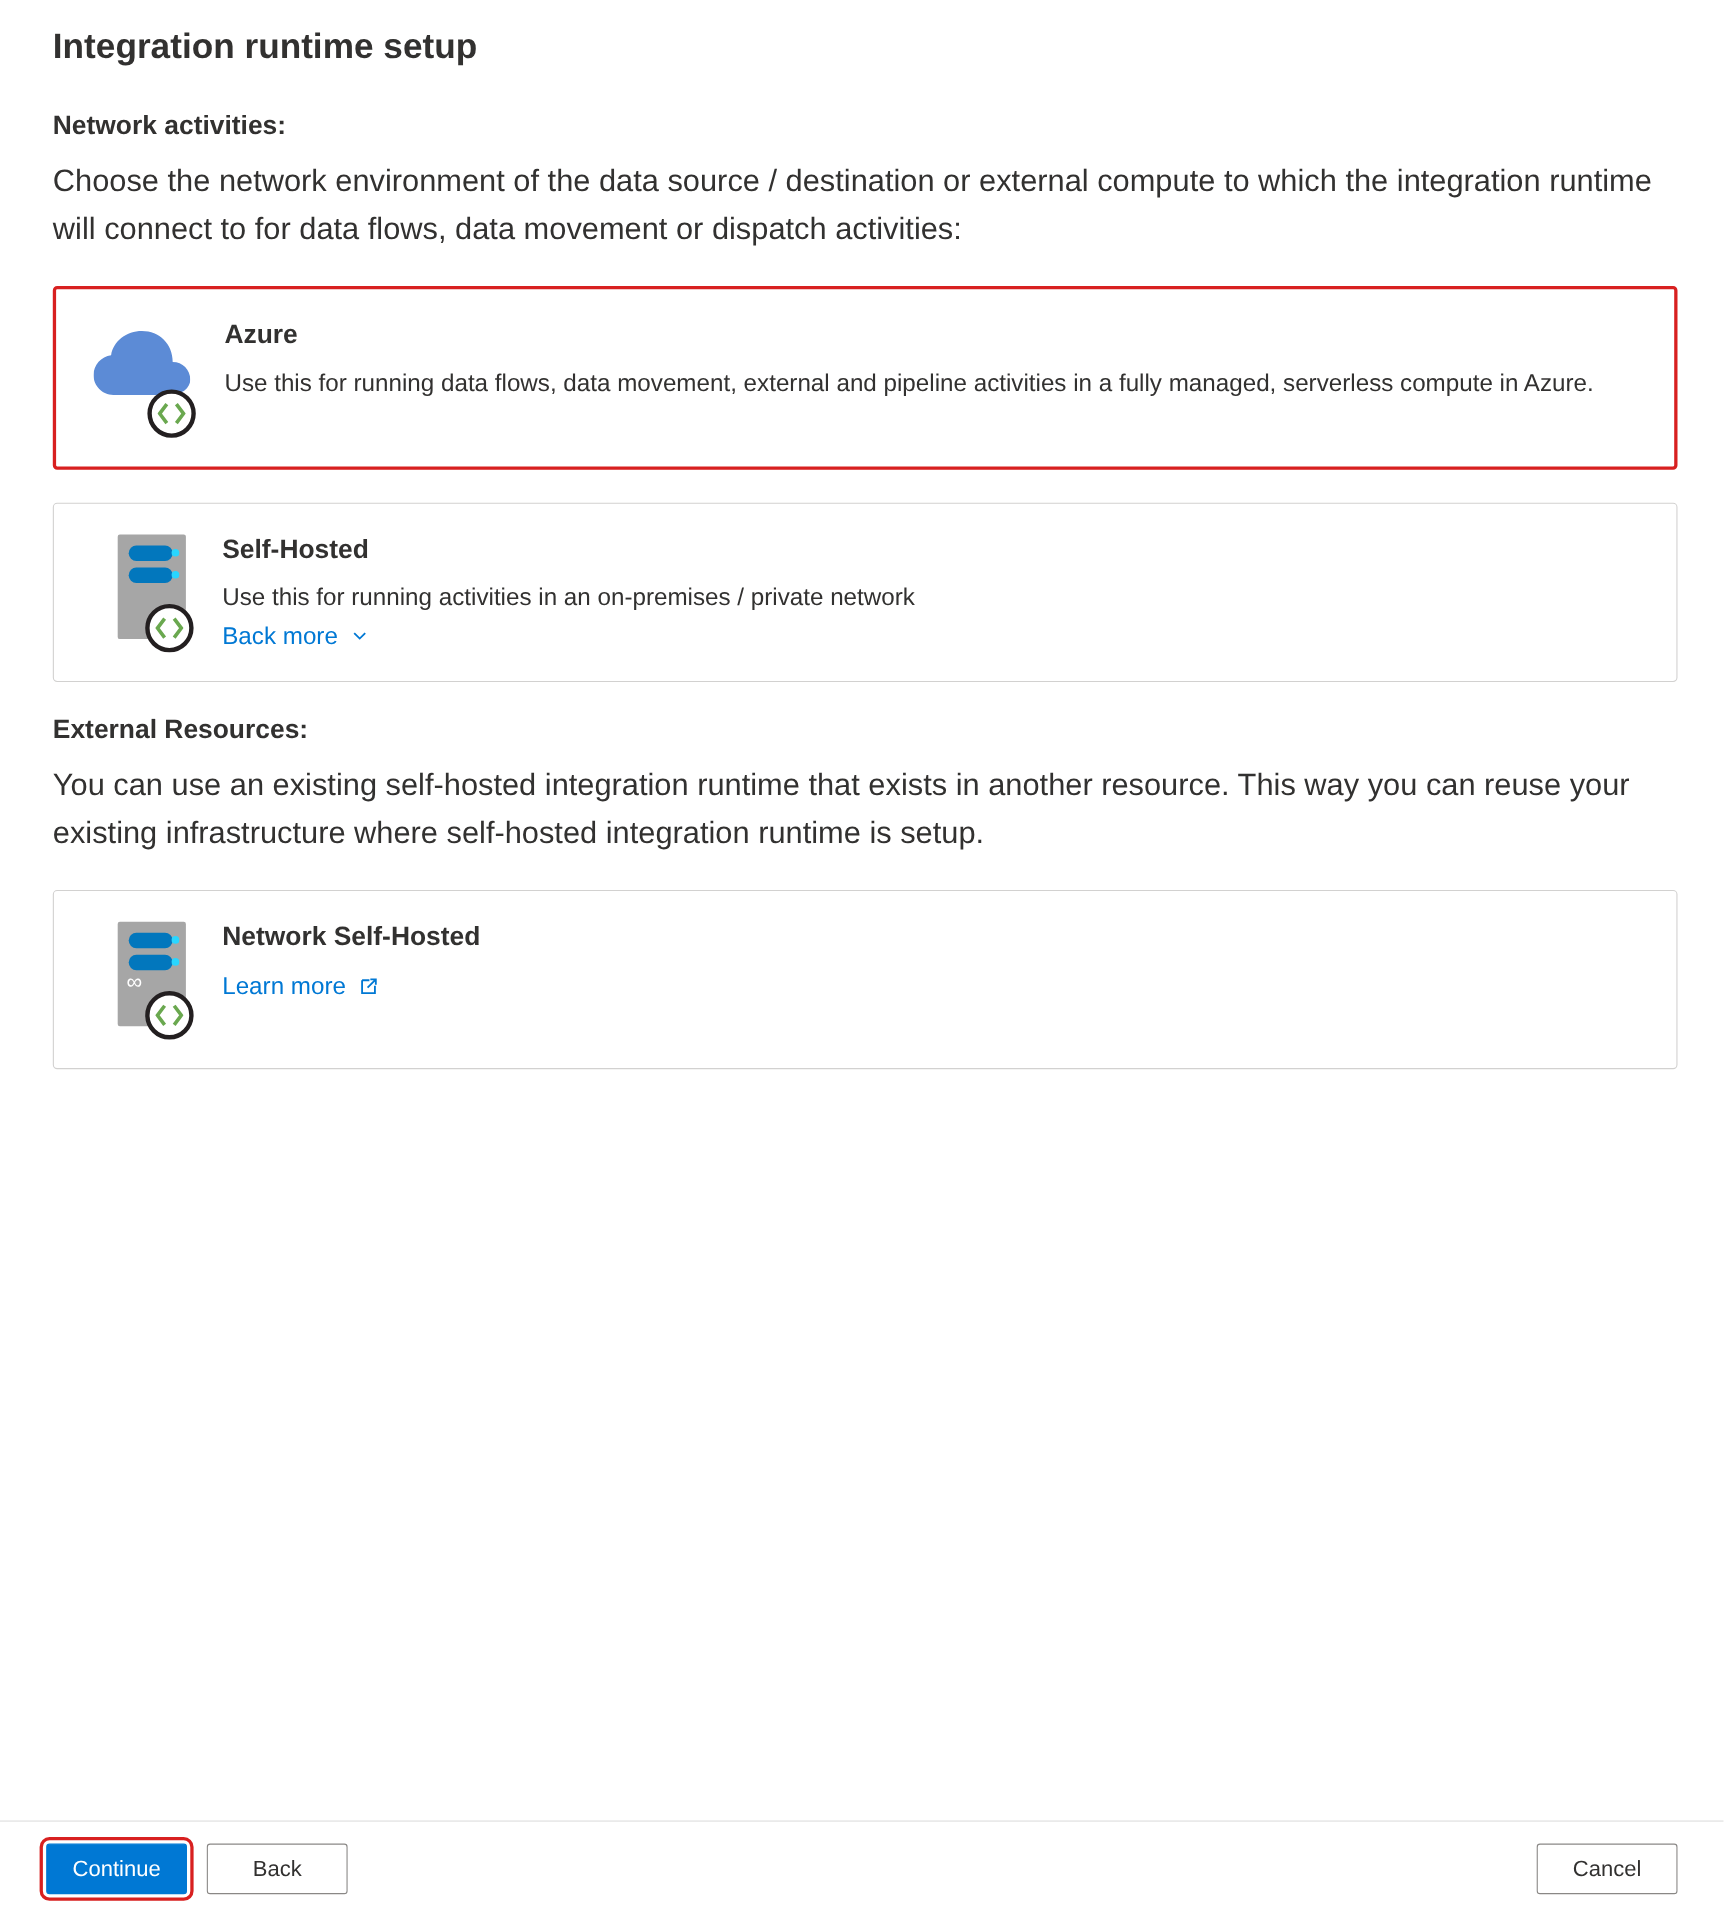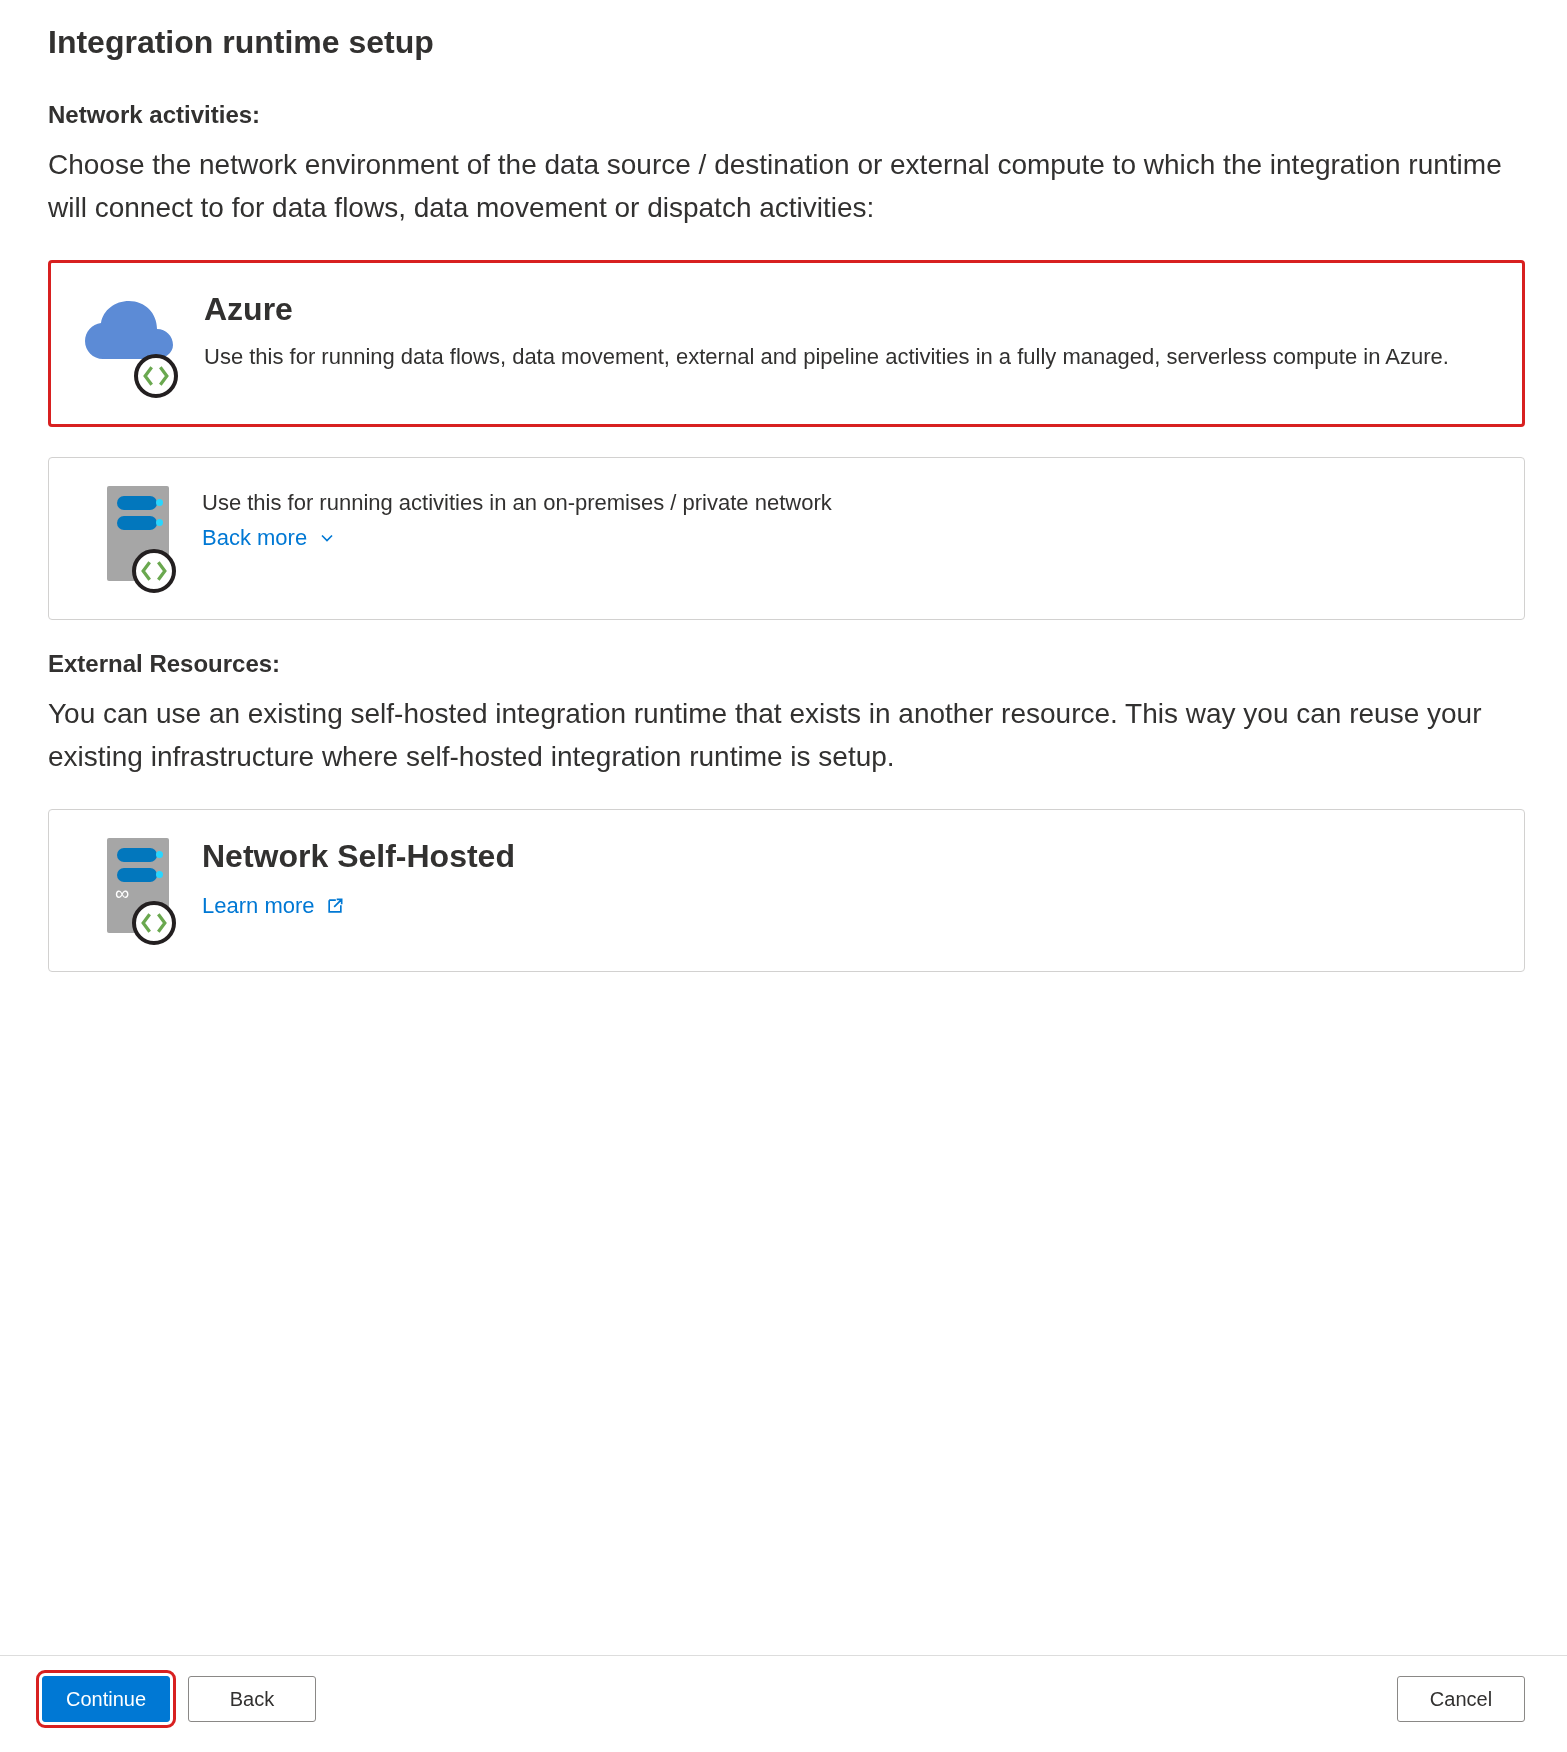--- a/index.html
+++ b/index.html
@@ -54,21 +54,21 @@
     .option-icon {
       width: 95px;
       height: 105px;
       flex-shrink: 0;
       position: relative;
     }
     .option-text {
       flex: 1;
     }
     .option-title {
-      font-size: 32px;
+      font-size: 24px;
       font-weight: 600;
       color: #323130;
       margin-bottom: 12px;
     }
     .option-description {
       font-size: 22px;
       line-height: 1.5;
       color: #323130;
     }
     .link {
@@ -220,20 +220,21 @@
       <div class="badge-circle">
         <svg viewBox="0 0 24 24">
             <g fill="none" stroke="#6aa84f" stroke-width="3">
               <path d="M8 4 L2 12 L8 20"></path>
               <path d="M16 4 L22 12 L16 20"></path>
             </g>
           </svg>
       </div>
     </div>
     <div class="option-text">
+      <div class="option-title">Self-Hosted</div>
       <div class="option-description">Use this for running activities in an on-premises / private network</div>
       <div class="link">
         <span>Back more</span>
         <svg viewBox="0 0 24 24">
             <path d="M6 9 L12 15 L18 9" fill="none" stroke="#0078d4" stroke-width="2"></path>
           </svg>
       </div>
     </div>
   </div>
 

